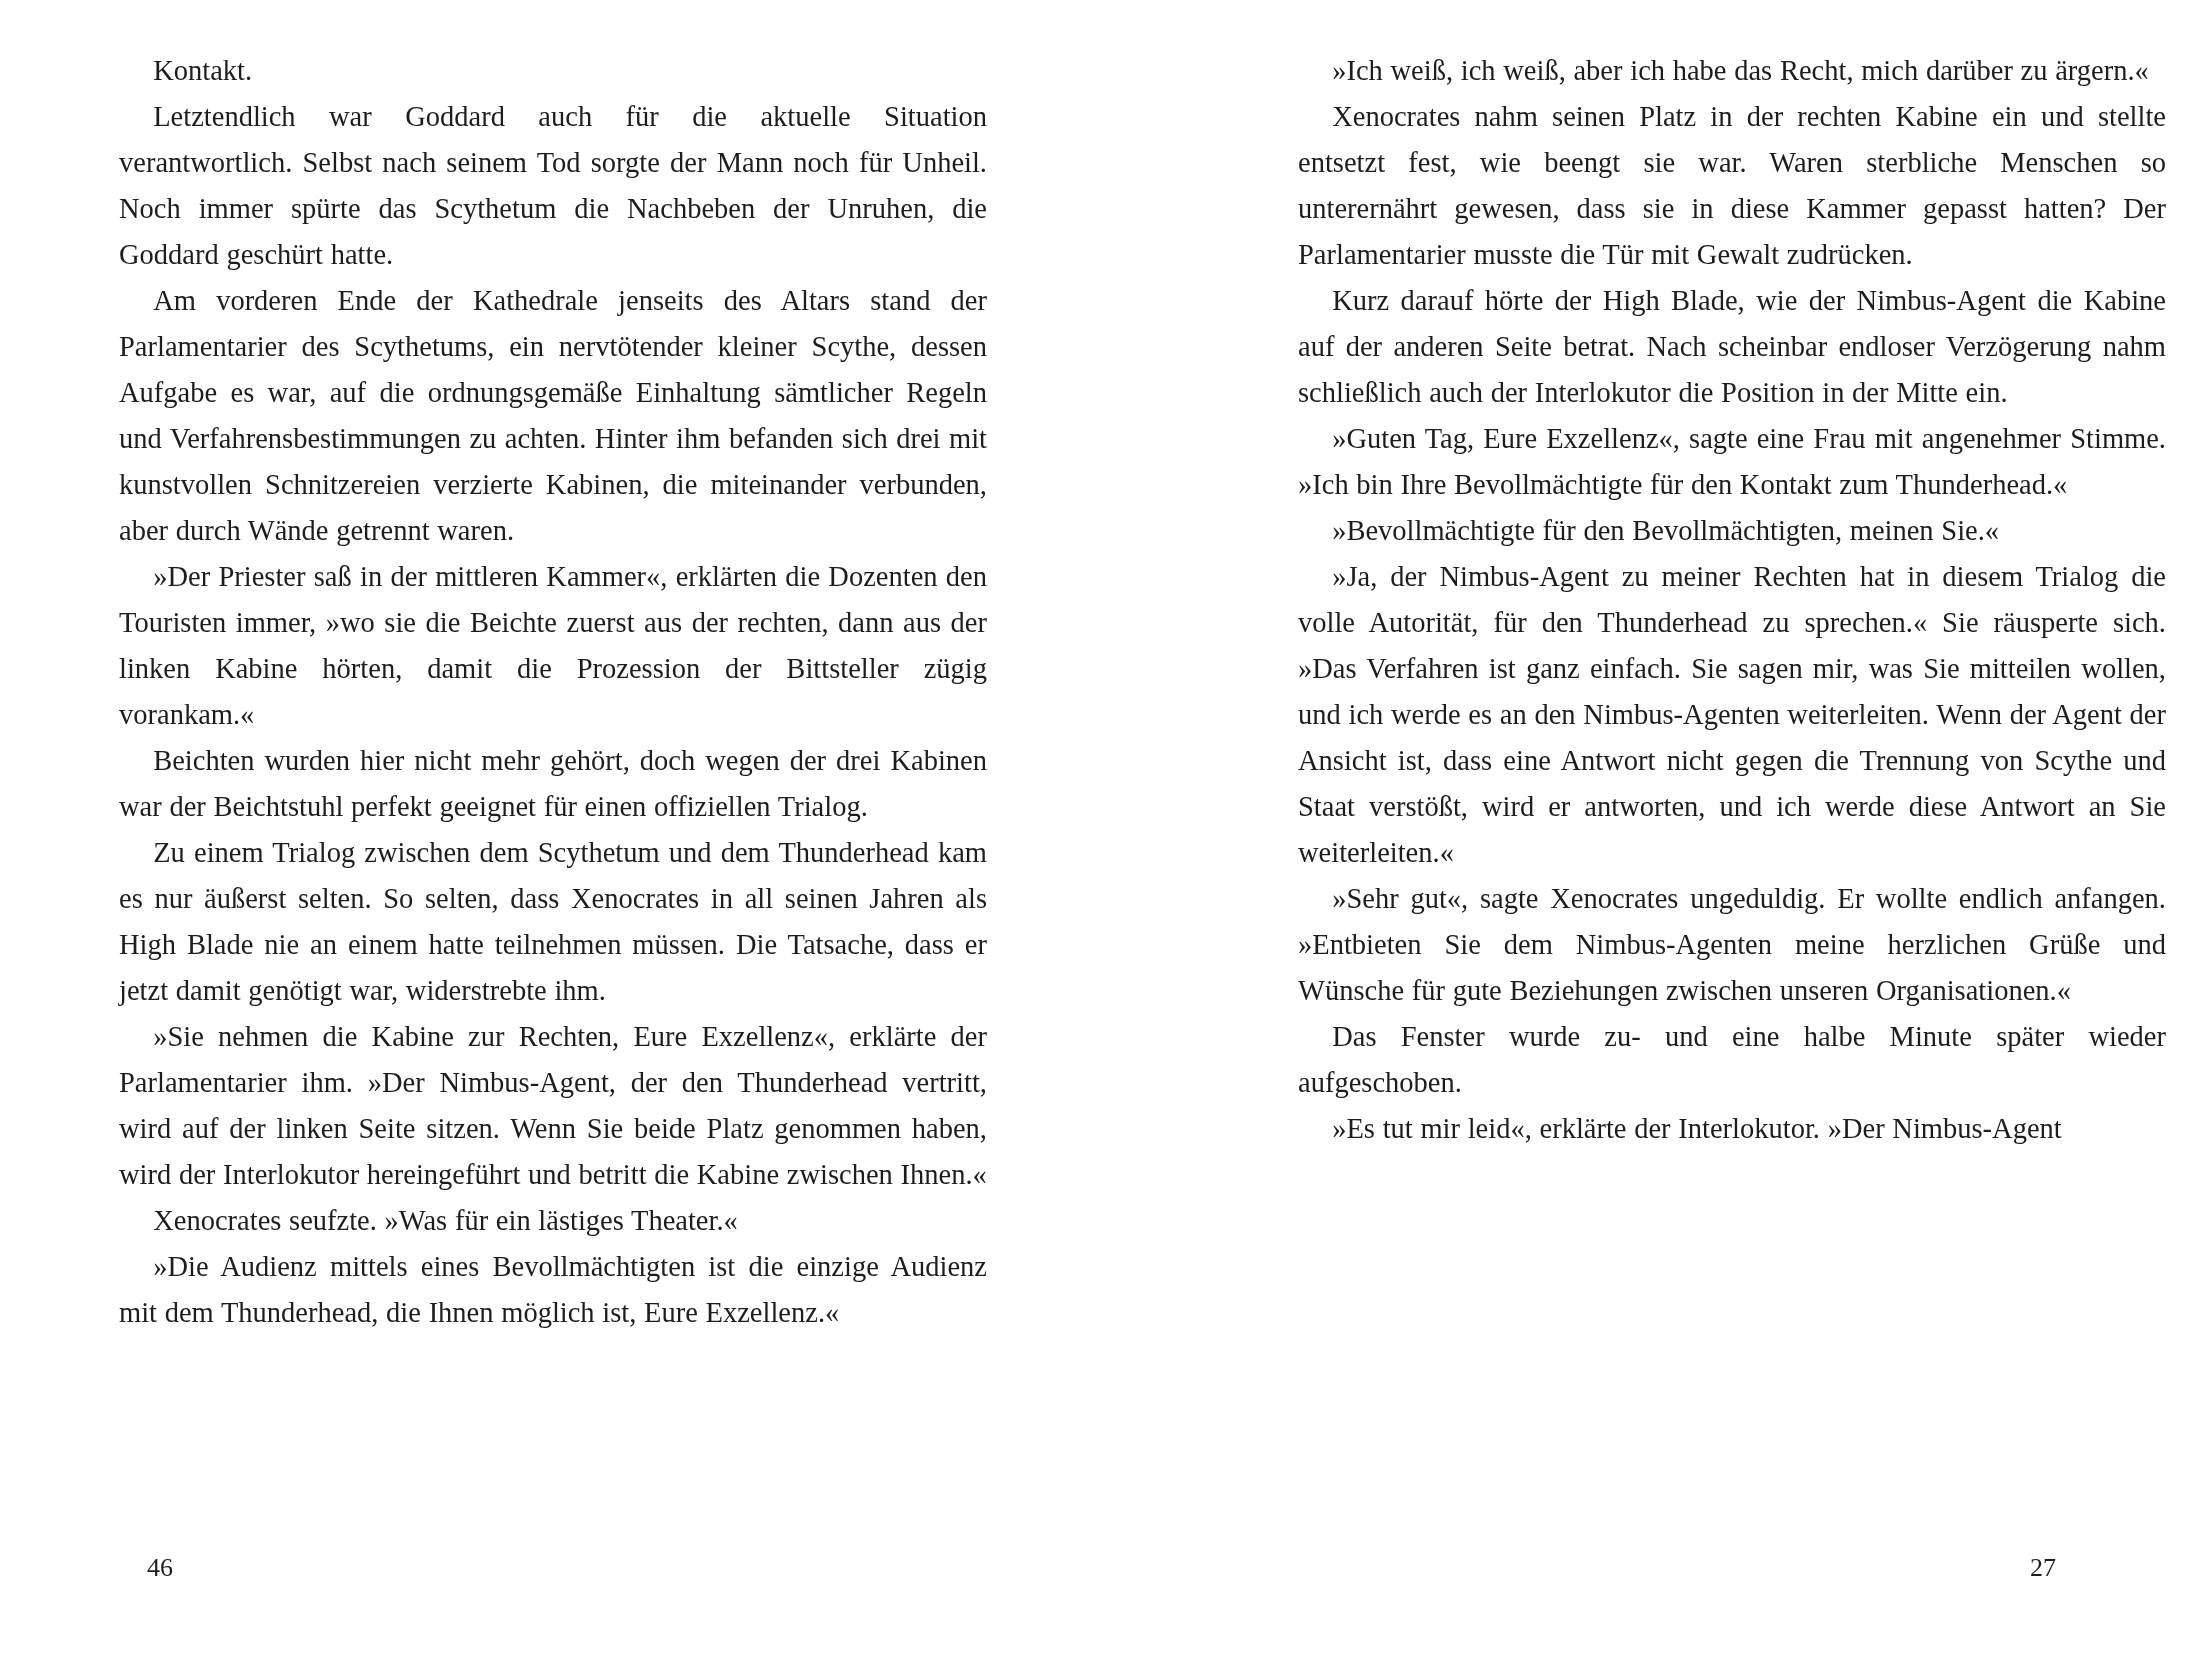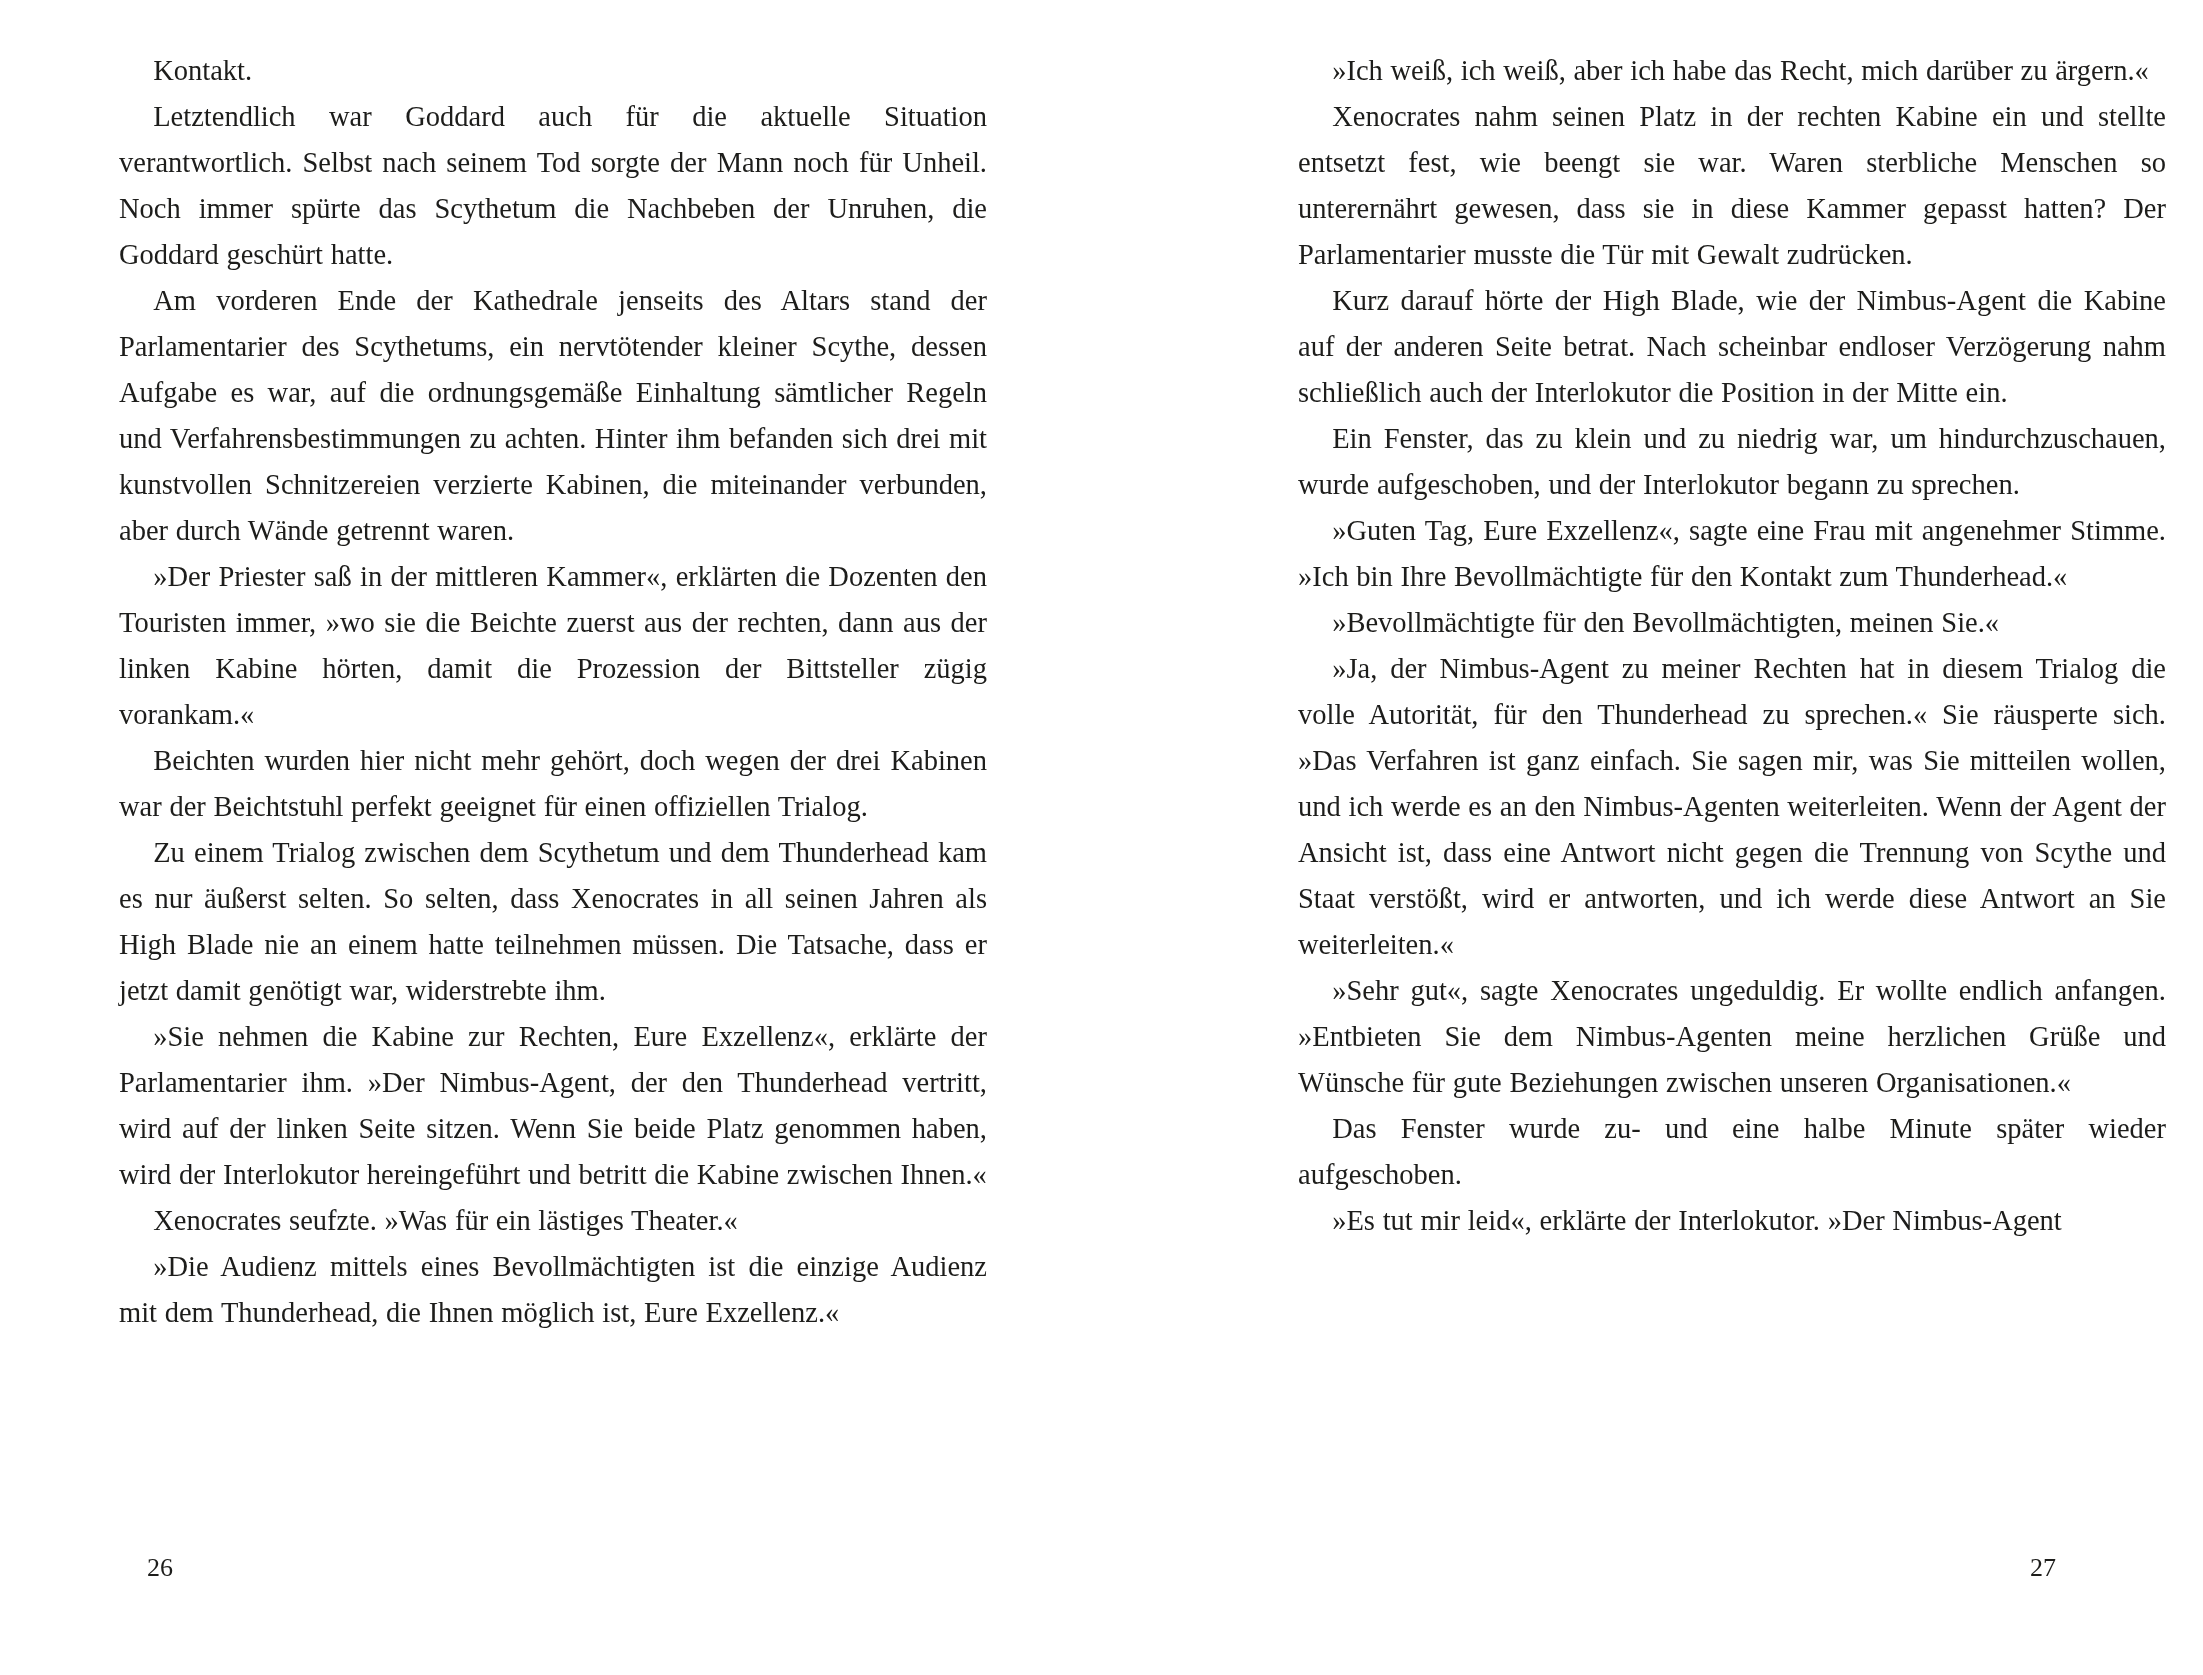--- a/index.html
+++ b/index.html
@@ -58,26 +58,25 @@
     <p>Zu einem Trialog zwischen dem Scythetum und dem Thunderhead kam es nur äußerst selten. So selten, dass Xenocrates in all seinen Jahren als High Blade nie an einem hatte teilnehmen müssen. Die Tatsache, dass er jetzt damit genötigt war, widerstrebte ihm.</p>
     <p>»Sie nehmen die Kabine zur Rechten, Eure Exzellenz«, erklärte der Parlamentarier ihm. »Der Nimbus-Agent, der den Thunderhead vertritt, wird auf der linken Seite sitzen. Wenn Sie beide Platz genommen haben, wird der Interlokutor hereingeführt und betritt die Kabine zwischen Ihnen.«</p>
     <p>Xenocrates seufzte. »Was für ein lästiges Theater.«</p>
     <p>»Die Audienz mittels eines Bevollmächtigten ist die einzige Audienz mit dem Thunderhead, die Ihnen möglich ist, Eure Exzellenz.«</p>
   </section>
 
   <section class="page right">
     <p>»Ich weiß, ich weiß, aber ich habe das Recht, mich darüber zu ärgern.«</p>
     <p>Xenocrates nahm seinen Platz in der rechten Kabine ein und stellte entsetzt fest, wie beengt sie war. Waren sterbliche Menschen so unterernährt gewesen, dass sie in diese Kammer gepasst hatten? Der Parlamentarier musste die Tür mit Gewalt zudrücken.</p>
     <p>Kurz darauf hörte der High Blade, wie der Nimbus-Agent die Kabine auf der anderen Seite betrat. Nach scheinbar endloser Verzögerung nahm schließlich auch der Interlokutor die Position in der Mitte ein.</p>
-    <p>Ein Fenster, das zu klein und zu niedrig war, um hindurchzuschauen, wurde aufgeschoben, und der Interlokutor begann zu sprechen.</p>
     <p>»Guten Tag, Eure Exzellenz«, sagte eine Frau mit angenehmer Stimme. »Ich bin Ihre Bevollmächtigte für den Kontakt zum Thunderhead.«</p>
     <p>»Bevollmächtigte für den Bevollmächtigten, meinen Sie.«</p>
     <p>»Ja, der Nimbus-Agent zu meiner Rechten hat in diesem Trialog die volle Autorität, für den Thunderhead zu sprechen.« Sie räusperte sich. »Das Verfahren ist ganz einfach. Sie sagen mir, was Sie mitteilen wollen, und ich werde es an den Nimbus-Agenten weiterleiten. Wenn der Agent der Ansicht ist, dass eine Antwort nicht gegen die Trennung von Scythe und Staat verstößt, wird er antworten, und ich werde diese Antwort an Sie weiterleiten.«</p>
     <p>»Sehr gut«, sagte Xenocrates ungeduldig. Er wollte endlich anfangen. »Entbieten Sie dem Nimbus-Agenten meine herzlichen Grüße und Wünsche für gute Beziehungen zwischen unseren Organisationen.«</p>
     <p>Das Fenster wurde zu- und eine halbe Minute später wieder aufgeschoben.</p>
     <p>»Es tut mir leid«, erklärte der Interlokutor. »Der Nimbus-Agent</p>
   </section>
 
-  <div class="page-number pn-left">26</div>
+  <div class="page-number pn-left">46</div>
   <div class="page-number pn-right">27</div>
 
 </div>
 
 
 </body></html>

